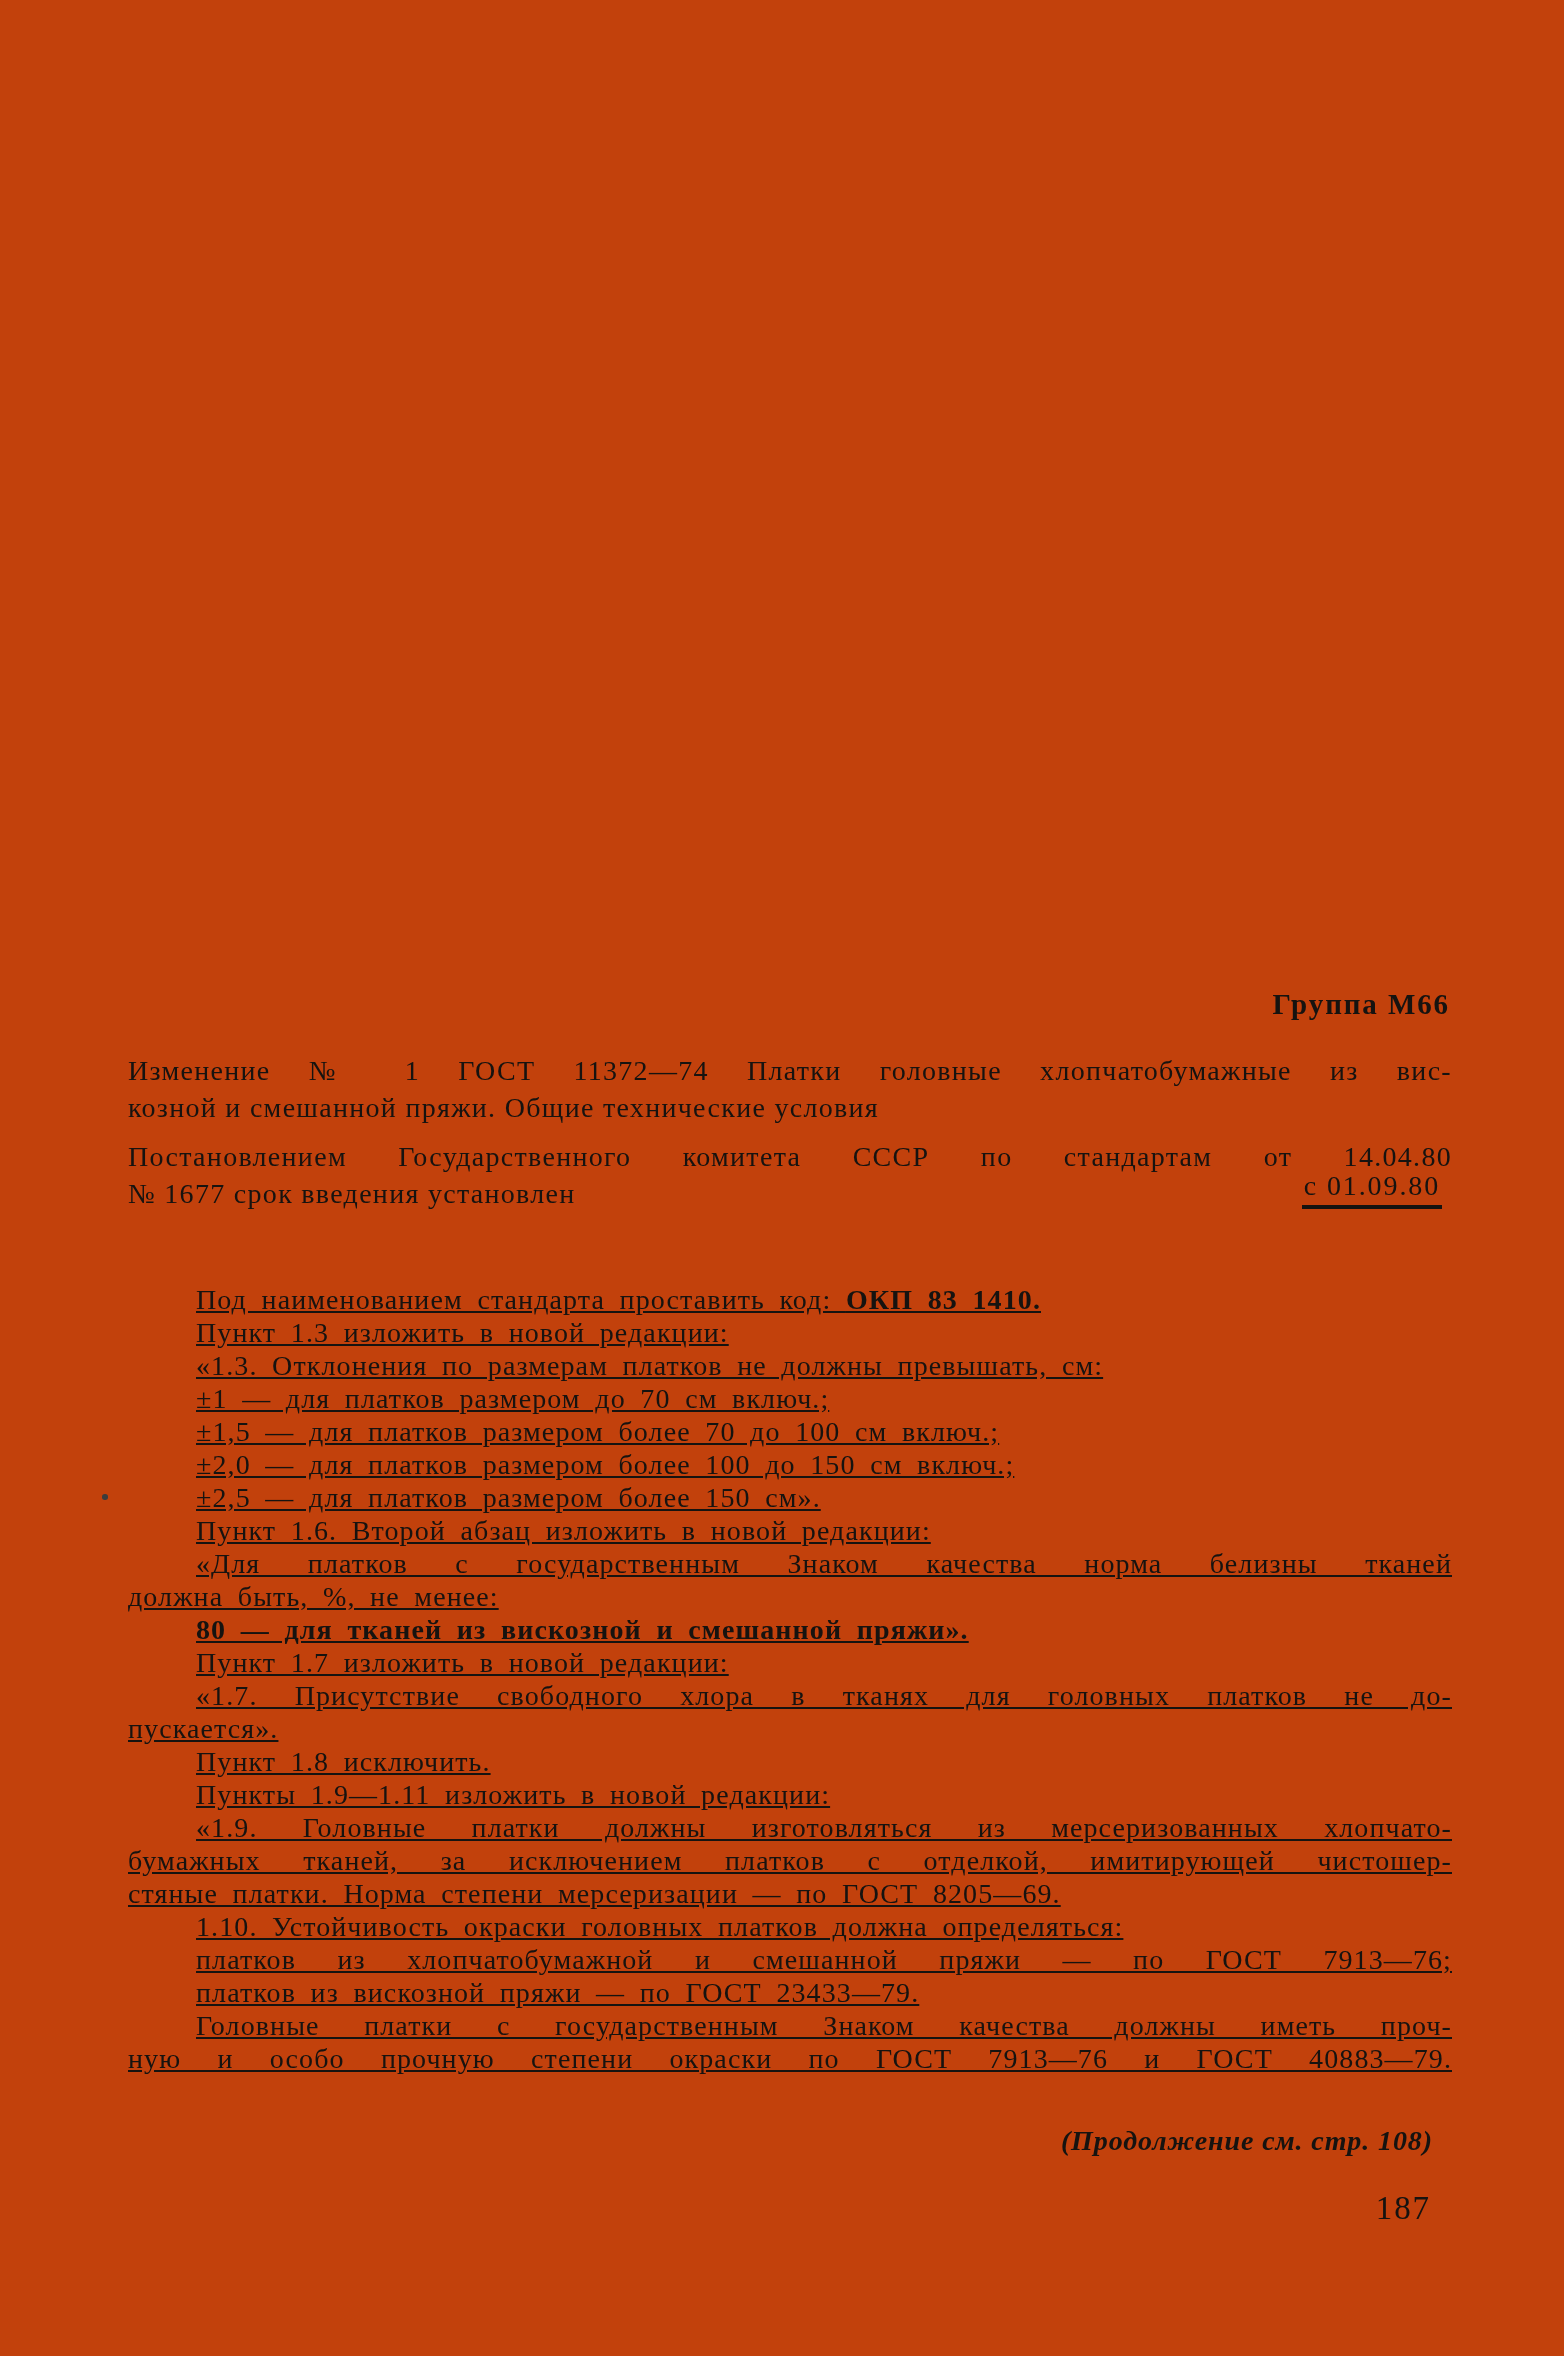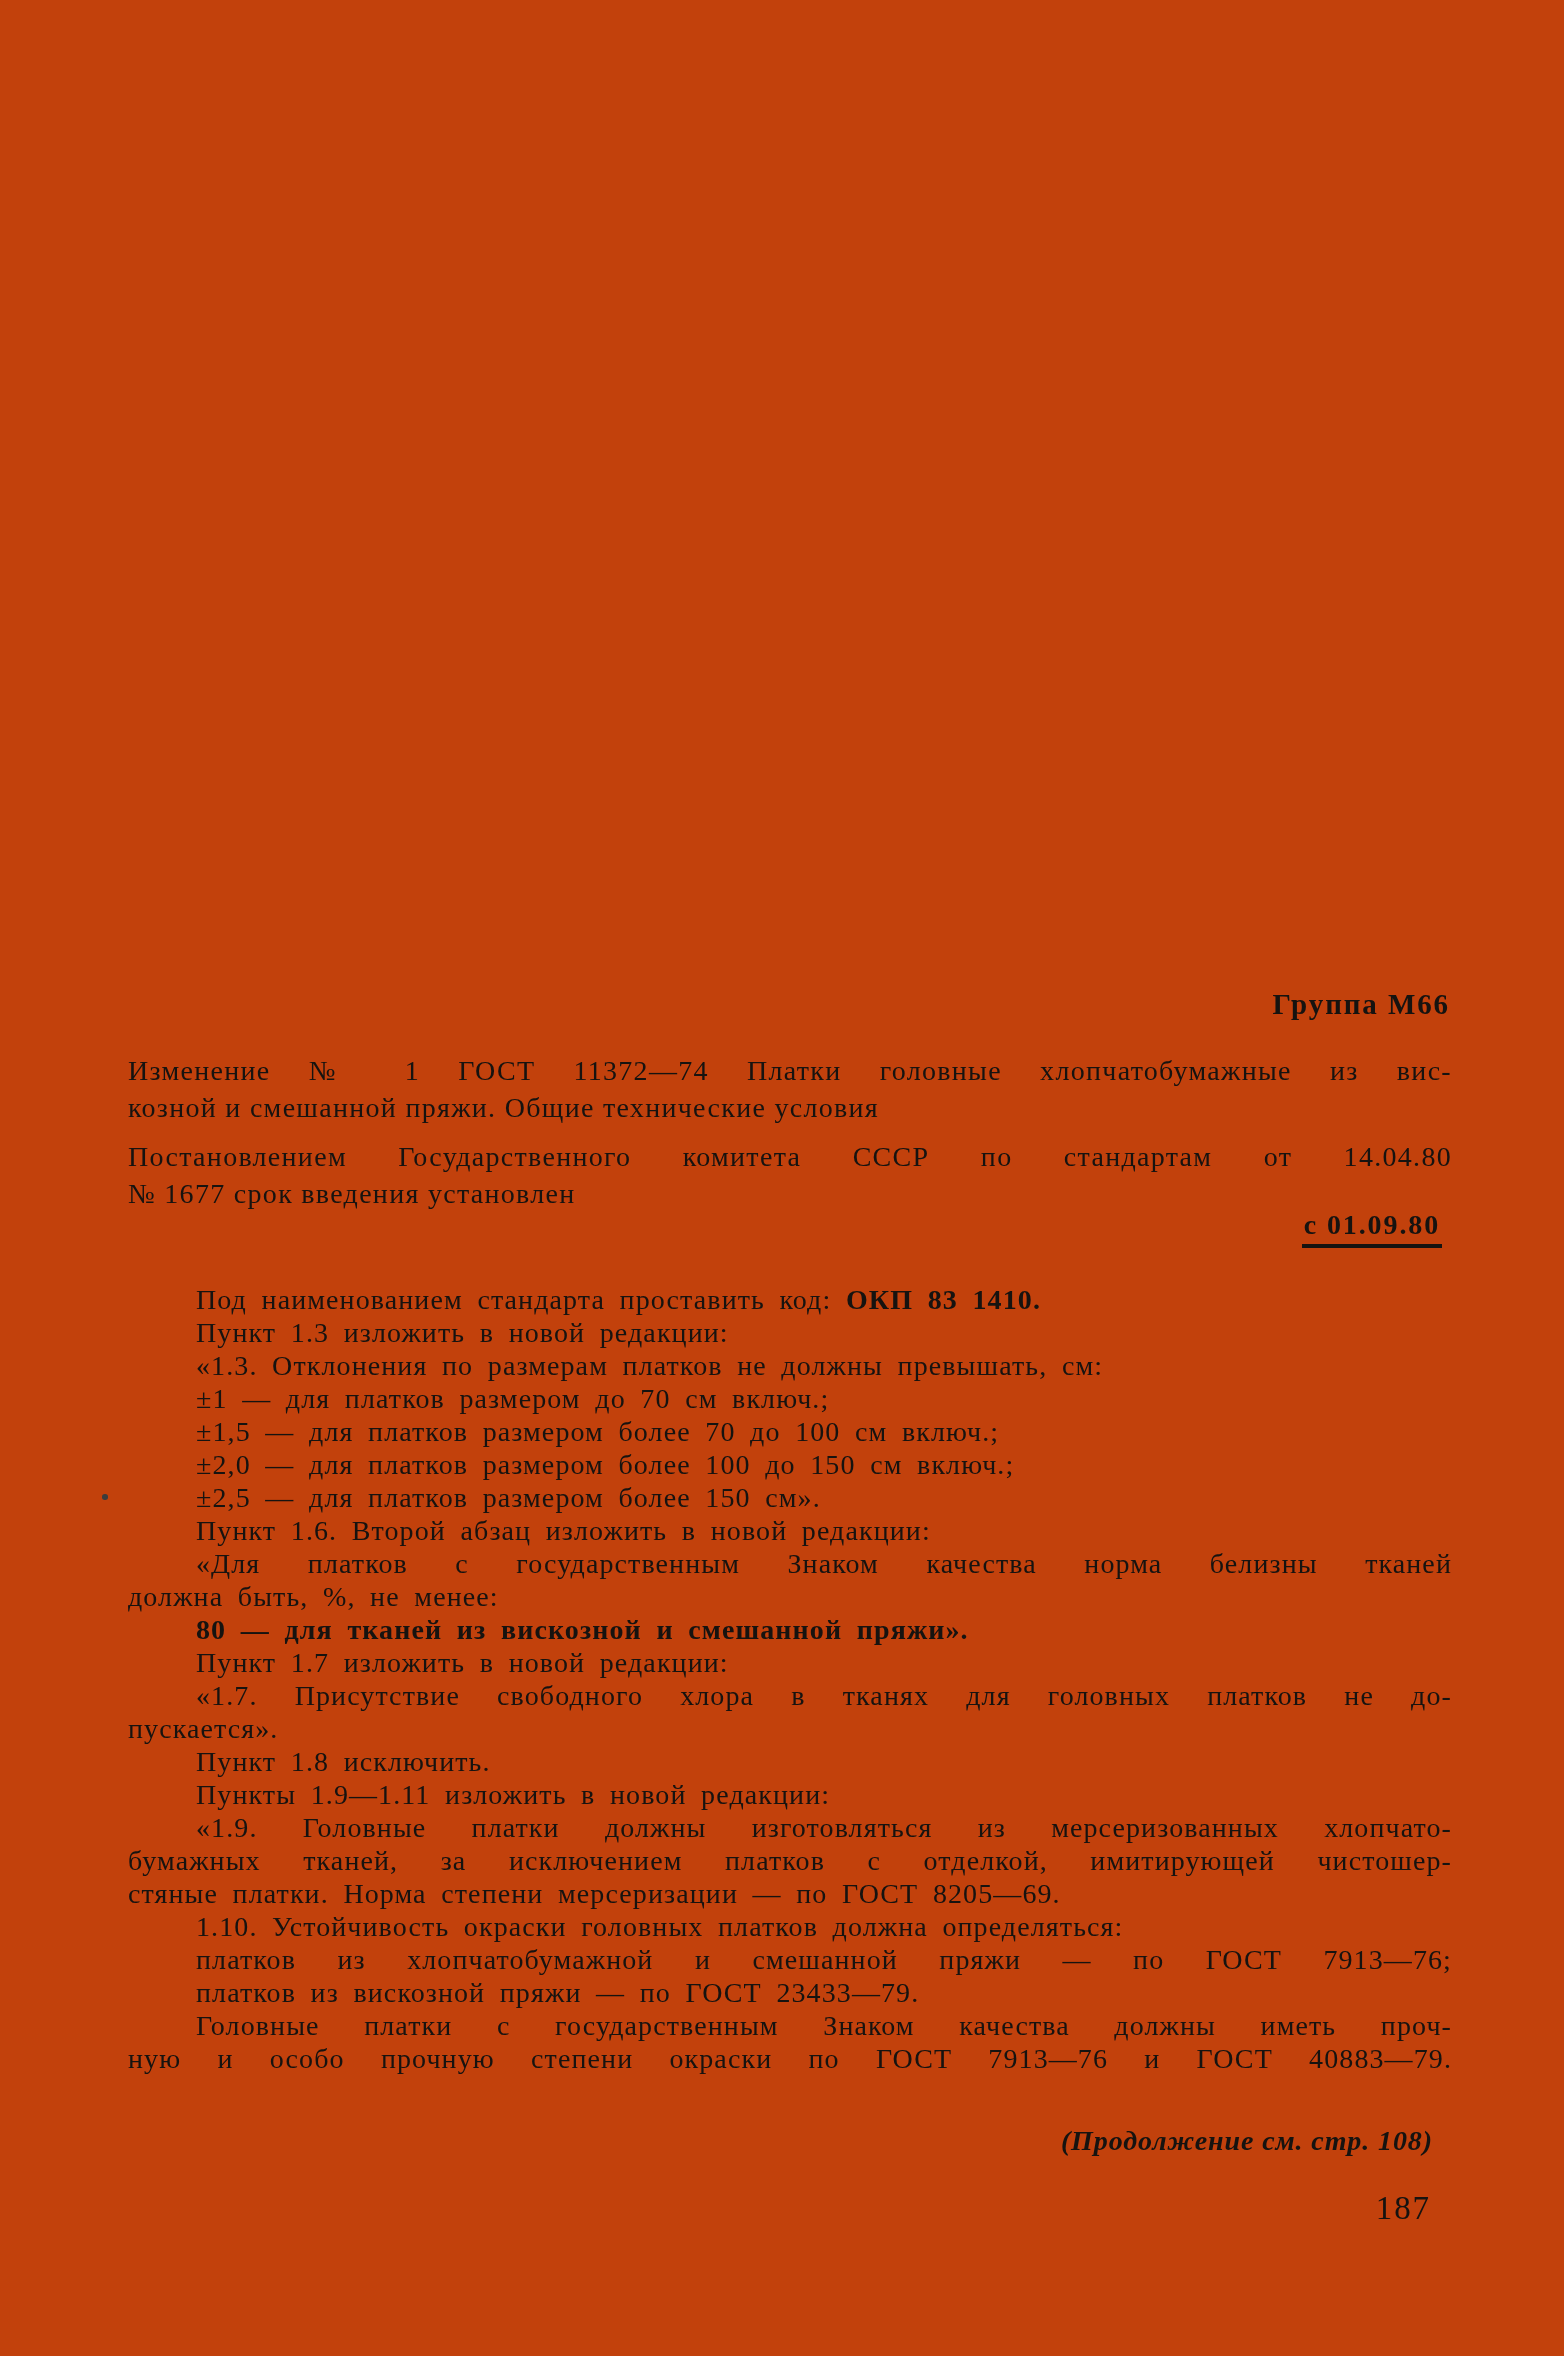--- a/index.html
+++ b/index.html
@@ -18,30 +18,30 @@
   }
   .heading-block{
     position:absolute;left:128px;width:1324px;
     font-size:28px;font-weight:normal;line-height:37px;letter-spacing:1.3px;
   }
   #amendment-heading{top:1052px;}
   #decree-block{top:1138px;}
   .hline{display:block;}
   .just{text-align:justify;text-align-last:justify;}
   .effective-date{
-    position:absolute;top:1209px;right:122px;
-    font-size:28px;font-weight:bold;letter-spacing:1.9px;
+    position:absolute;top:1170px;right:122px;
+    font-size:28px;font-weight:normal;letter-spacing:1.9px;
     padding:0 1.9px 2.8px 1.9px;
     border-bottom:4.7px solid #161310;
     white-space:nowrap;
   }
   .body-block{
     position:absolute;top:1283px;left:128px;width:1324px;
     font-size:28px;line-height:33px;
-    letter-spacing:1.1px;word-spacing:6.5px;
+    letter-spacing:1.1px;word-spacing:6.5px;text-decoration:underline;
   }
   .ln{display:block;min-height:33px;}
   .ind{padding-left:68px;}
   .bold{font-weight:bold;}
   .continuation-note{
     position:absolute;top:2125px;right:131px;
     font-size:28px;font-weight:bold;font-style:italic;letter-spacing:0.9px;
     white-space:nowrap;
   }
   .page-number{

